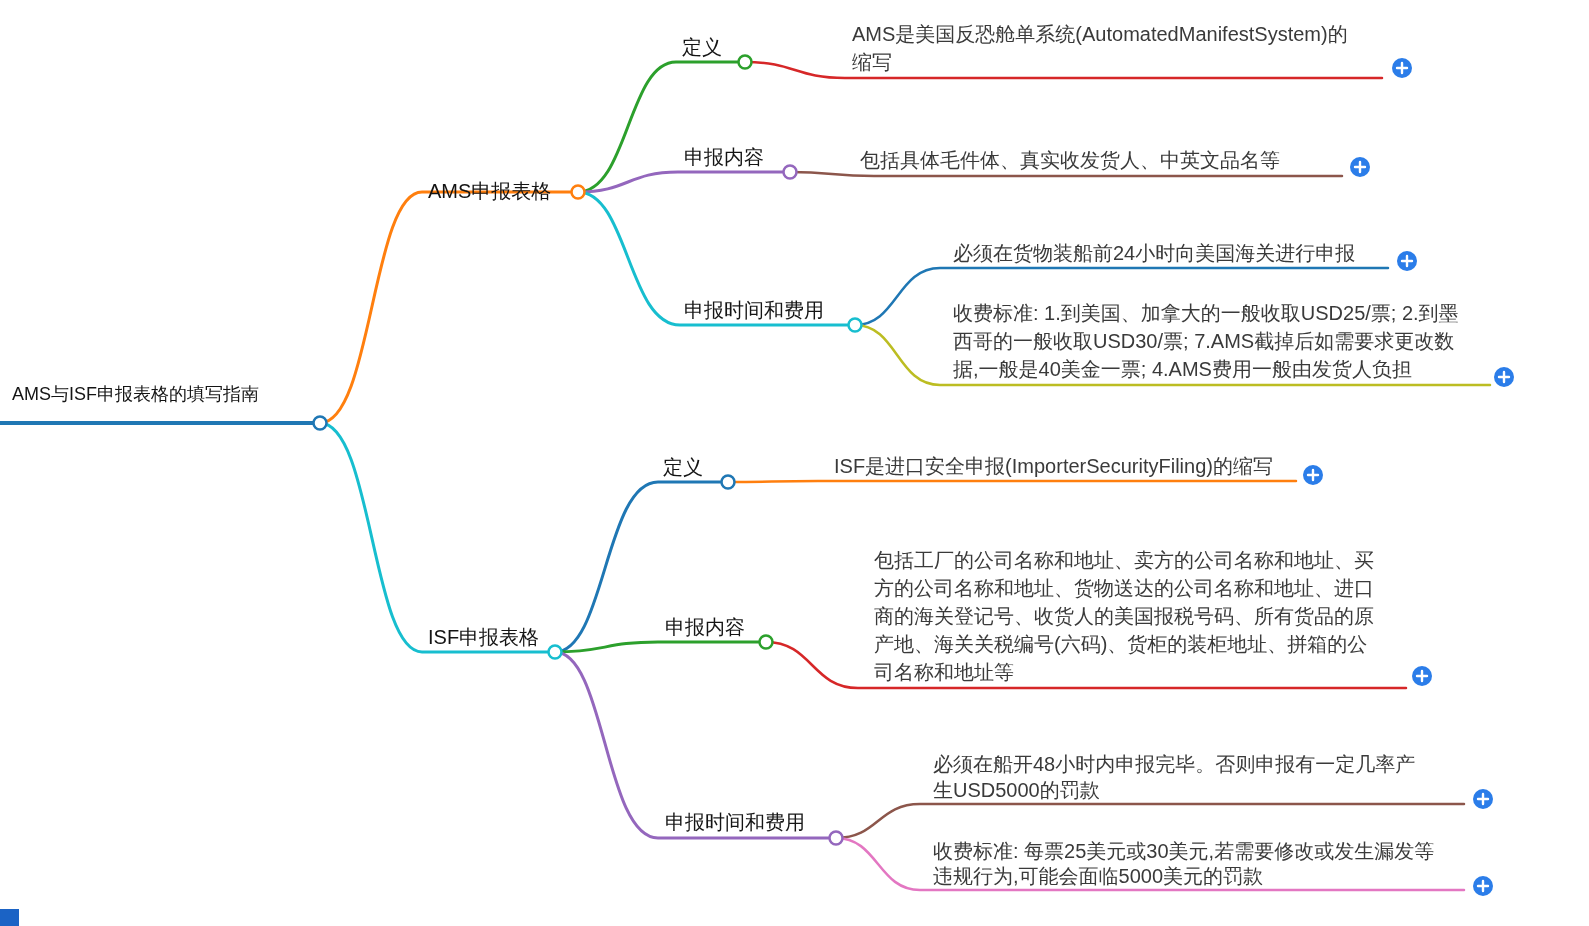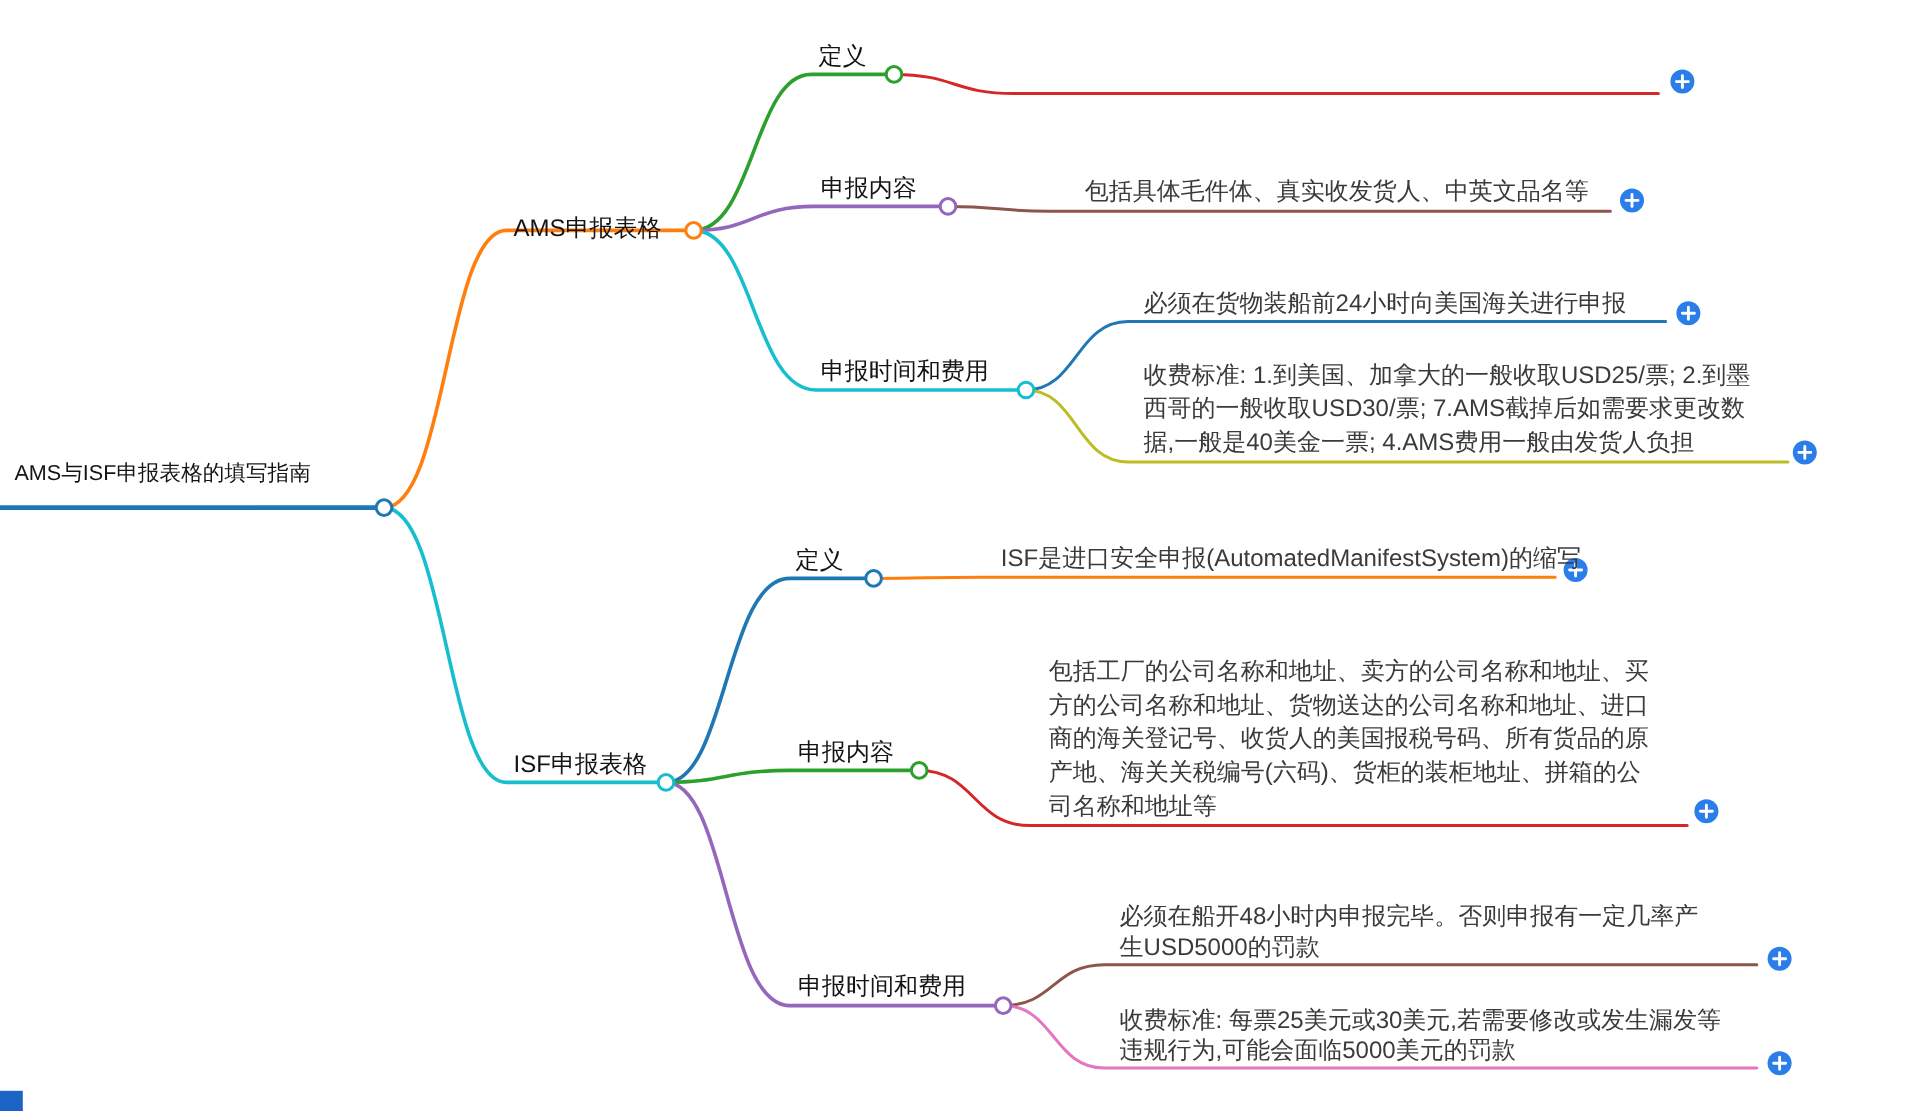--- a/index.html
+++ b/index.html
@@ -90,32 +90,33 @@
       <circle r="10" fill="#2b7de9"></circle>
       <path d="M-5,0H5M0,-5V5" stroke="#fff" stroke-width="2.4" stroke-linecap="round" fill="none"></path>
     </g>
   </svg>
 
   <div class="lbl b" style="left:12px; top:380px; font-size:18px;">AMS与ISF申报表格的填写指南</div>
 
   <div class="lbl b" style="left:428px; top:163px;margin-top:14px;">AMS申报表格</div>
 
   <div class="lbl b" style="left:682px; top:33px;">定义</div>
+  <div class="lbl wrap" style="left:852px; top:20px; width:510px;">AMS是美国反恐舱单系统(AutomatedManifestSystem)的缩写</div>
 
   <div class="lbl b" style="left:684px; top:143px;">申报内容</div>
-  <div class="lbl" style="left:904px; top:146px;">包括具体毛件体、真实收发货人、中英文品名等</div>
+  <div class="lbl" style="left:860px; top:146px;">包括具体毛件体、真实收发货人、中英文品名等</div>
 
   <div class="lbl b" style="left:684px; top:296px;">申报时间和费用</div>
   <div class="lbl" style="left:953px; top:239px;">必须在货物装船前24小时向美国海关进行申报</div>
   <div class="lbl wrap" style="left:953px; top:299px; width:520px;">收费标准: 1.到美国、加拿大的一般收取USD25/票; 2.到墨西哥的一般收取USD30/票; 7.AMS截掉后如需要求更改数据,一般是40美金一票; 4.AMS费用一般由发货人负担</div>
 
   <div class="lbl b" style="left:428px; top:623px;">ISF申报表格</div>
 
   <div class="lbl b" style="left:663px; top:453px;">定义</div>
-  <div class="lbl" style="left:834px; top:452px;">ISF是进口安全申报(AutomatedManifestSystem)的缩写</div>
+  <div class="lbl" style="left:834px; top:452px;">ISF是进口安全申报(ImporterSecurityFiling)的缩写</div>
 
   <div class="lbl b" style="left:665px; top:613px;">申报内容</div>
   <div class="lbl wrap" style="left:874px; top:546px; width:512px;">包括工厂的公司名称和地址、卖方的公司名称和地址、买方的公司名称和地址、货物送达的公司名称和地址、进口商的海关登记号、收货人的美国报税号码、所有货品的原产地、海关关税编号(六码)、货柜的装柜地址、拼箱的公司名称和地址等</div>
 
   <div class="lbl b" style="left:665px; top:808px;">申报时间和费用</div>
   <div class="lbl wrap" style="left:933px; top:751px; width:500px; line-height:26px;">必须在船开48小时内申报完毕。否则申报有一定几率产生USD5000的罚款</div>
   <div class="lbl wrap" style="left:933px; top:839px; width:515px; line-height:25px;">收费标准: 每票25美元或30美元,若需要修改或发生漏发等违规行为,可能会面临5000美元的罚款</div>
 
   <div class="corner"></div>
 </div>

